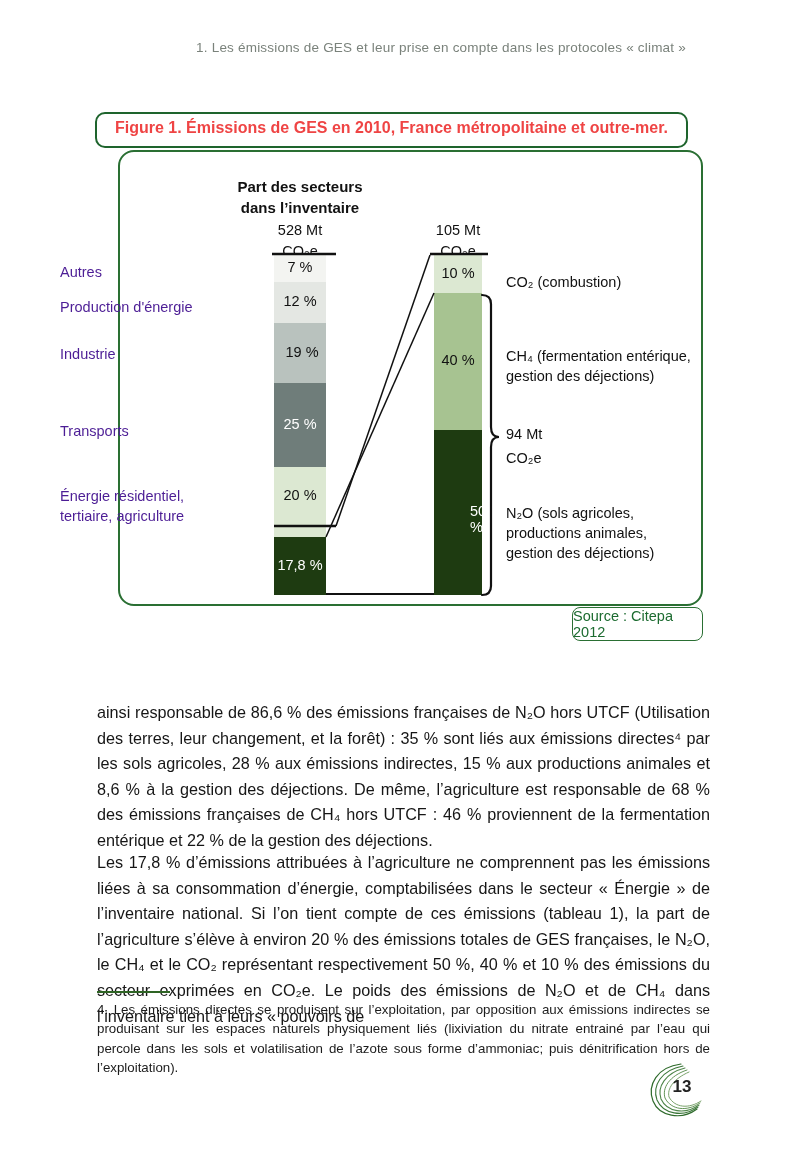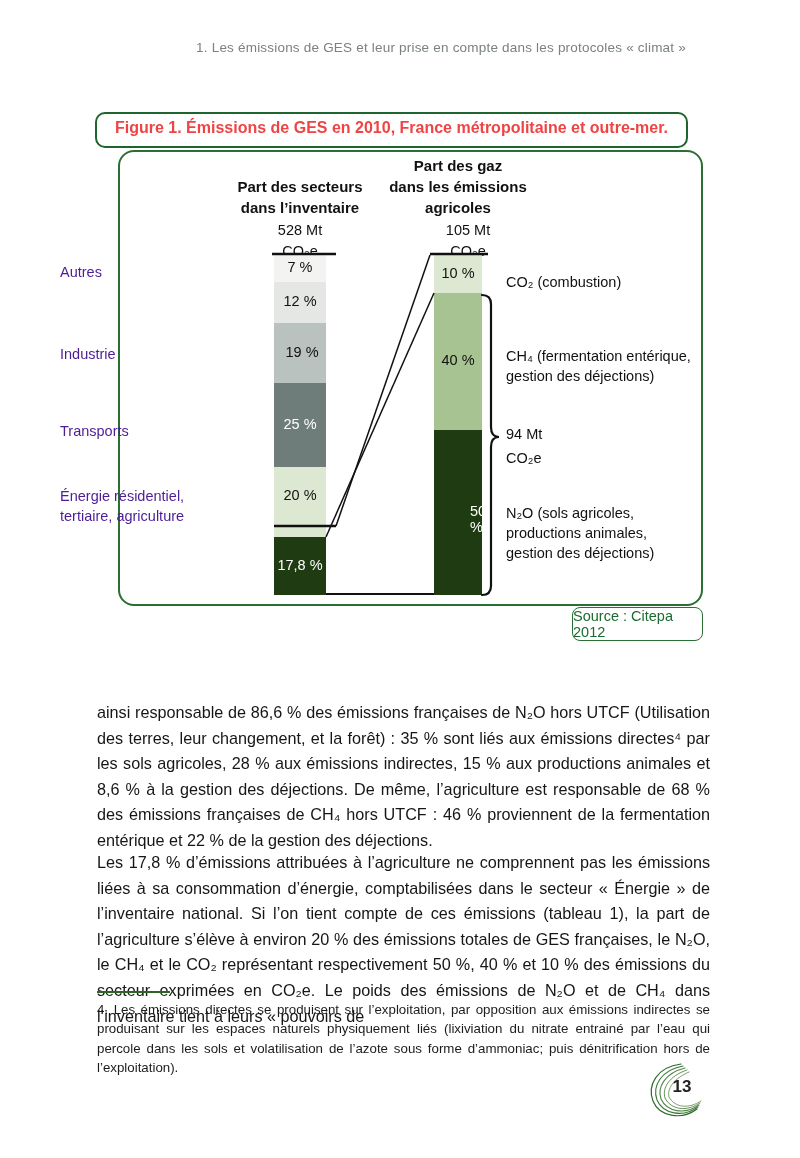--- a/index.html
+++ b/index.html
@@ -71,28 +71,25 @@
 
   <div class="abs running-header">1. Les émissions de GES et leur prise en compte dans les protocoles « climat »</div>
 
   <div class="abs figure-title-box"></div>
   <div class="abs figure-title">Figure 1. Émissions de GES en 2010, France métropolitaine et outre-mer.</div>
 
   <div class="abs chart-panel"></div>
 
   <div class="abs col-head" style="left:205px; top:176px; width:190px;">Part des secteurs
 dans l’inventaire</div>
-  <div class="abs col-head" style="left:368px; top:155px; width:180px;">Part des gaz
-dans les émissions
-agricoles</div>
   <div class="abs col-total" style="left:205px; top:220px; width:190px;">
     <div>528 Mt</div>
     <div>CO₂e</div>
   </div>
-  <div class="abs col-total" style="left:378px; top:220px; width:180px;">
+  <div class="abs col-total" style="left:368px; top:220px; width:180px;">
     <div>105 Mt</div>
     <div>CO₂e</div>
   </div>
 
   <div class="bar" style="left:274px; top:255px; width:52px; height:340px;">
     <div class="seg c-l0" style="top:0;   height:27px;"></div>
     <div class="seg c-l1" style="top:27px; height:41px;"></div>
     <div class="seg c-l2" style="top:68px; height:60px;"></div>
     <div class="seg c-l3" style="top:128px; height:84px;"></div>
     <div class="seg c-l4" style="top:212px; height:59px;"></div>
@@ -121,20 +118,21 @@
   <div class="val" style="left:274px; top:344px; width:56px;">19 %</div>
   <div class="val white" style="left:274px; top:416px; width:52px;">25 %</div>
   <div class="val" style="left:274px; top:487px; width:52px;">20 %</div>
   <div class="val white" style="left:274px; top:557px; width:52px;">17,8 %</div>
 
   <div class="val" style="left:434px; top:265px; width:48px;">10 %</div>
   <div class="val" style="left:434px; top:352px; width:48px;">40 %</div>
   <div class="val white" style="left:434px; top:503px; width:48px;padding-left:36px;">50 %</div>
 
   <div class="cat" style="top:262px;">Autres</div>
+  <div class="cat" style="top:297px;">Production d'énergie</div>
   <div class="cat" style="top:344px;">Industrie</div>
   <div class="cat" style="top:421px;">Transports</div>
   <div class="cat" style="top:486px;">Énergie résidentiel,
 tertiaire, agriculture</div>
 
   <div class="gas" style="top:272px;">CO₂ (combustion)</div>
   <div class="gas" style="top:346px;">CH₄ (fermentation entérique,
 gestion des déjections)</div>
   <div class="brace-label" style="top:422px;">94 Mt
 CO₂e</div>

